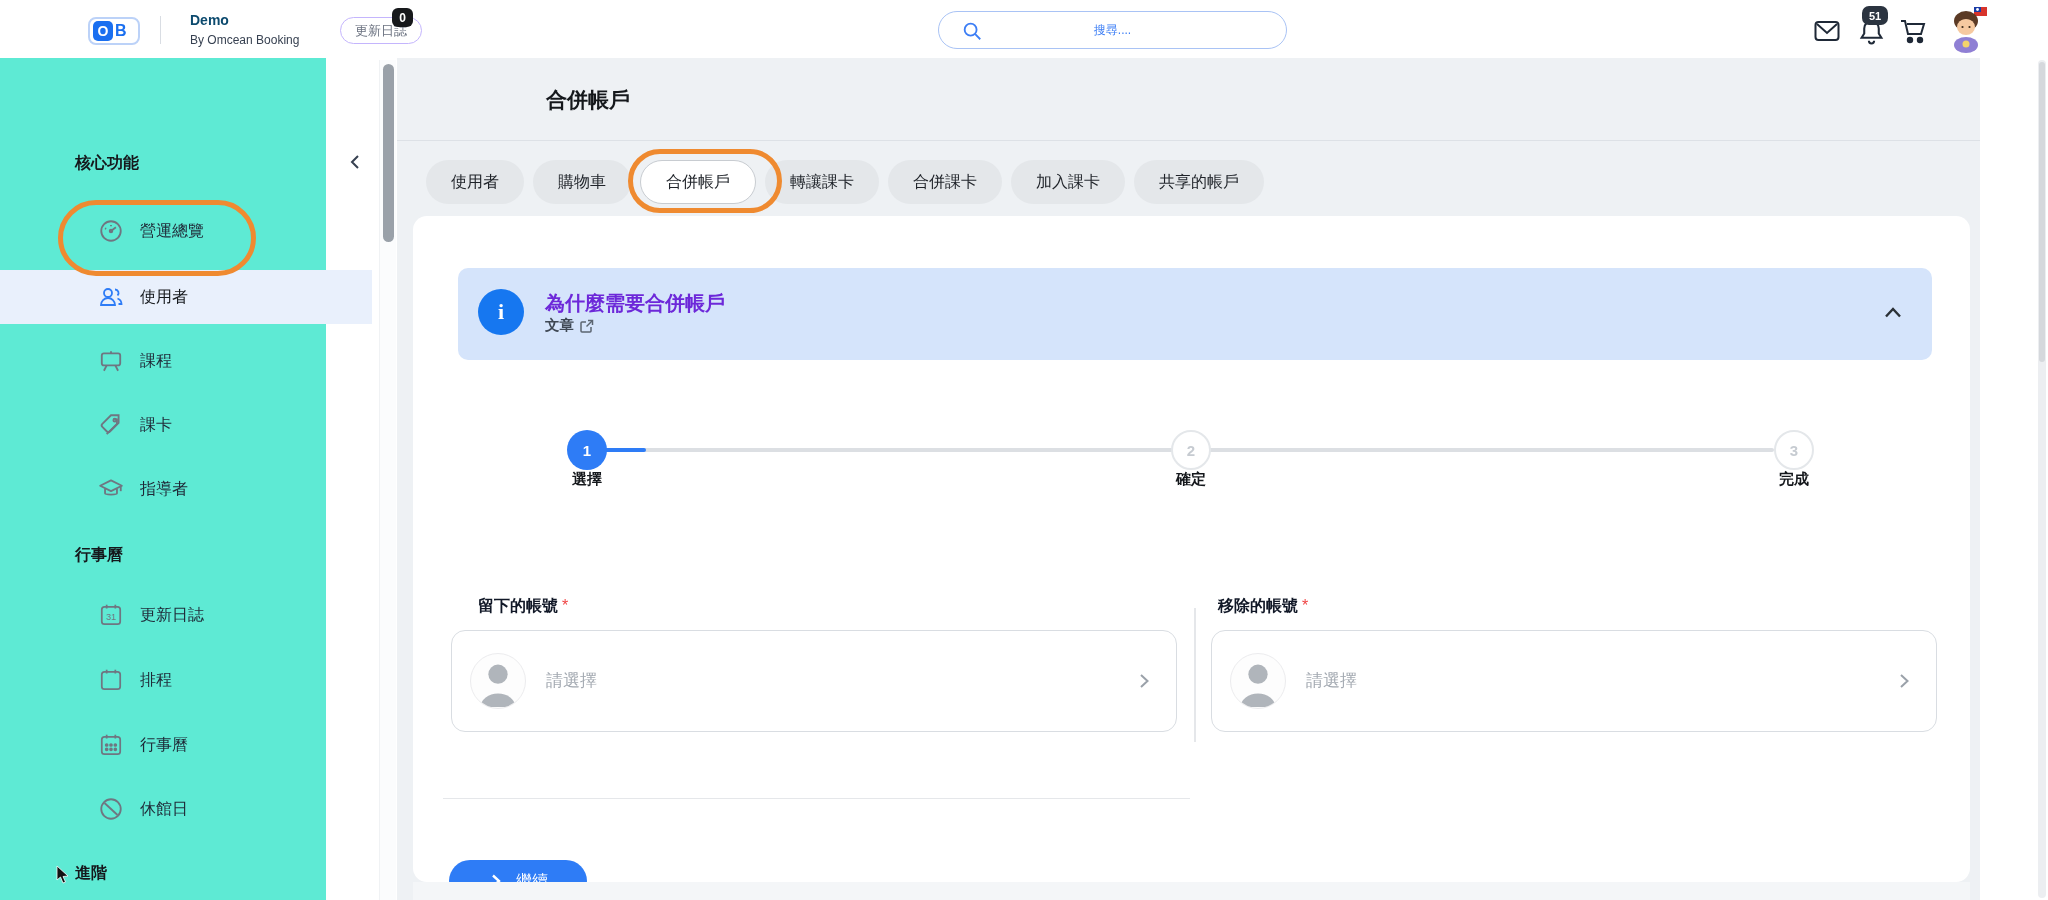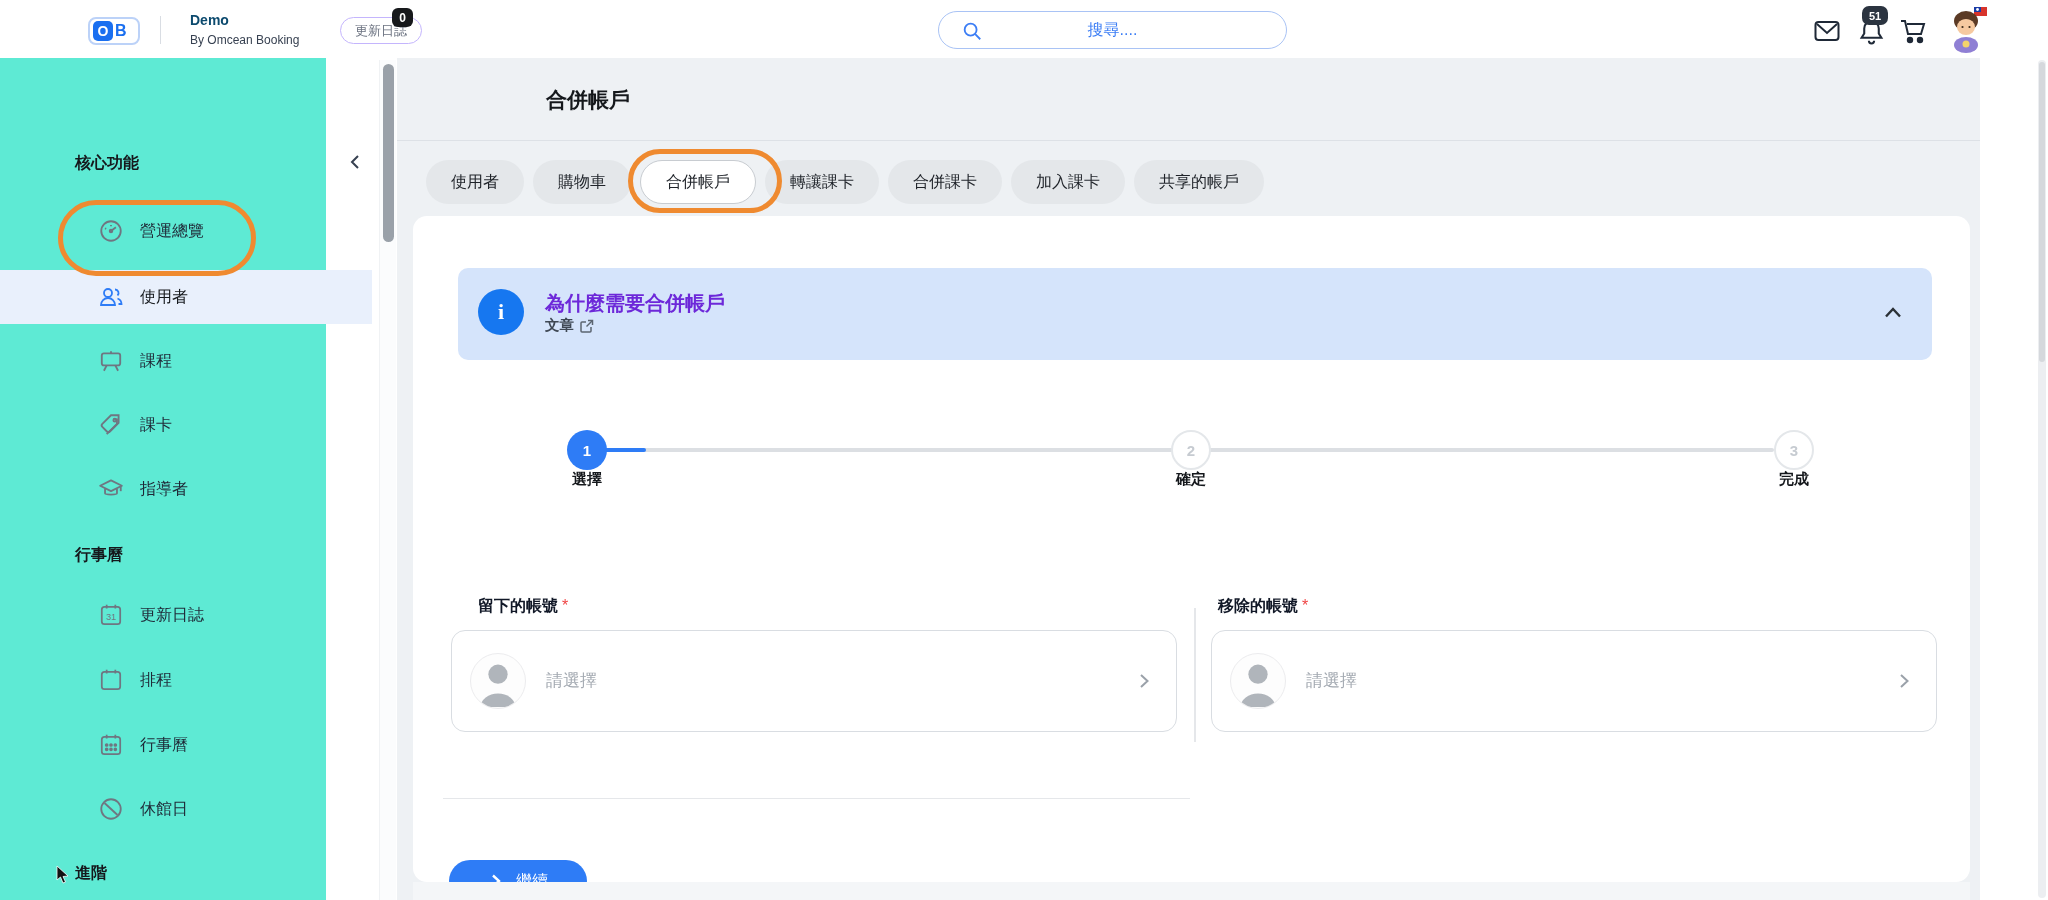--- a/index.html
+++ b/index.html
@@ -20,21 +20,21 @@
   .brand-title { position:absolute; left:190px; top:12px; font-size:14px; font-weight:bold; color:#0c4a6e; }
   .brand-sub { position:absolute; left:190px; top:33px; font-size:12px; color:#374151; }
   .changelog { position:absolute; left:340px; top:17px; height:27px; padding:0 14px; border:1px solid #c4b5fd; border-radius:14px;
                display:flex; align-items:center; font-size:13px; color:#6b7280; background:#fff; }
   .changelog-badge { position:absolute; left:392px; top:8px; min-width:21px; height:19px; background:#17191c; color:#fff;
                      border-radius:6px; font-size:12px; font-weight:bold; display:flex; align-items:center; justify-content:center; z-index:2; }
   .searchbar { position:absolute; left:938px; top:11px; width:349px; height:38px; border:1.5px solid #a9c3f5; border-radius:20px;
                background:#fff; display:flex; align-items:center; }
   .searchbar svg { position:absolute; left:22px; top:8px; }
   .searchbar input { border:none; outline:none; width:100%; height:100%; background:transparent; text-align:center;
-                     font-size:16px; color:#3b7df5; font-family:inherit; }
+                     font-size:12px; color:#3b7df5; font-family:inherit; }
   .searchbar input::placeholder { color:#3b7df5; opacity:1; }
   .top-icon { position:absolute; top:16px; width:30px; height:30px; display:flex; align-items:center; justify-content:center; cursor:pointer; }
   .bell-badge { position:absolute; left:1862px; top:6px; min-width:26px; height:19px; background:#2b3440; color:#fff; border-radius:7px;
                 font-size:11px; font-weight:bold; display:flex; align-items:center; justify-content:center; z-index:2; }
   .avatar { position:absolute; left:1946px; top:6px; width:44px; height:48px; }
 
   
   .sidebar { position:absolute; left:0; top:58px; width:326px; height:842px; background:#5eead4; z-index:10; }
   .side-header { position:absolute; left:75px; font-size:16px; font-weight:bold; color:#15181c; }
   .side-collapse { position:absolute; left:346px; top:95px; width:20px; height:20px; cursor:pointer; }

